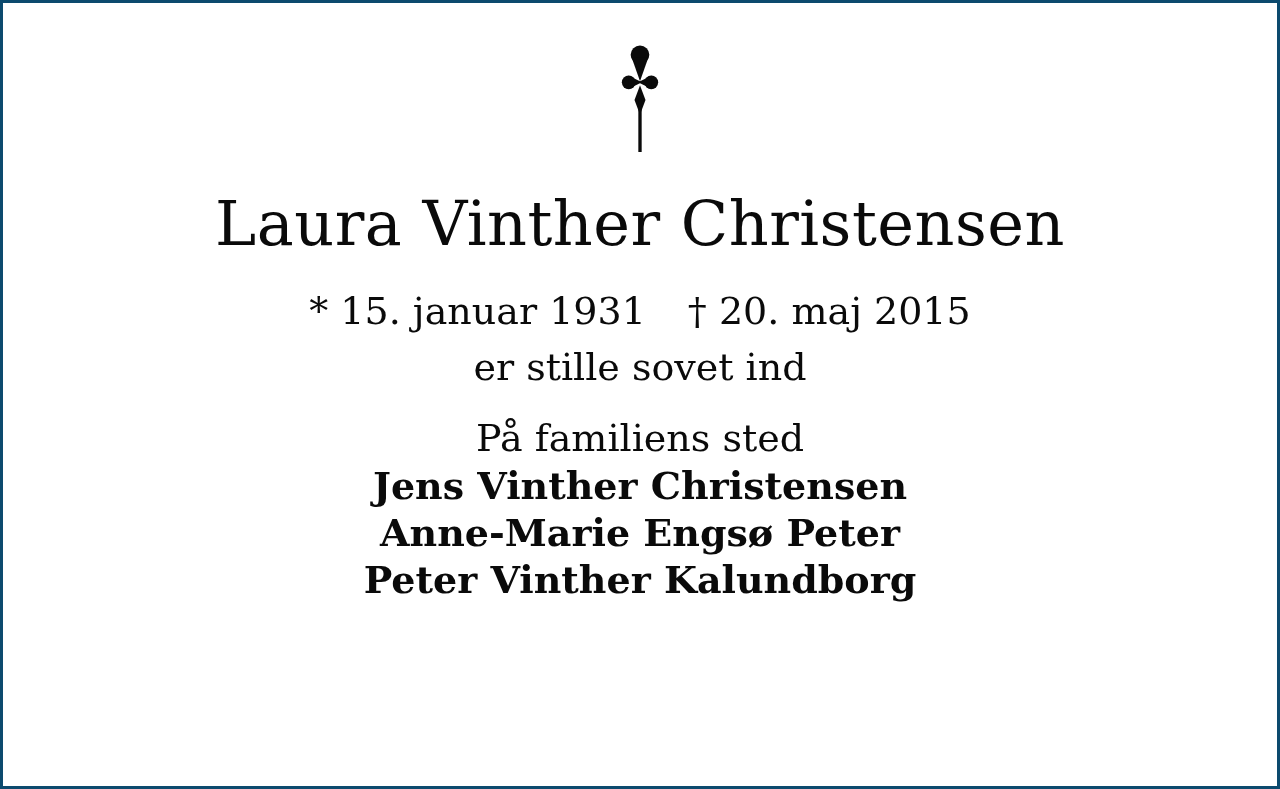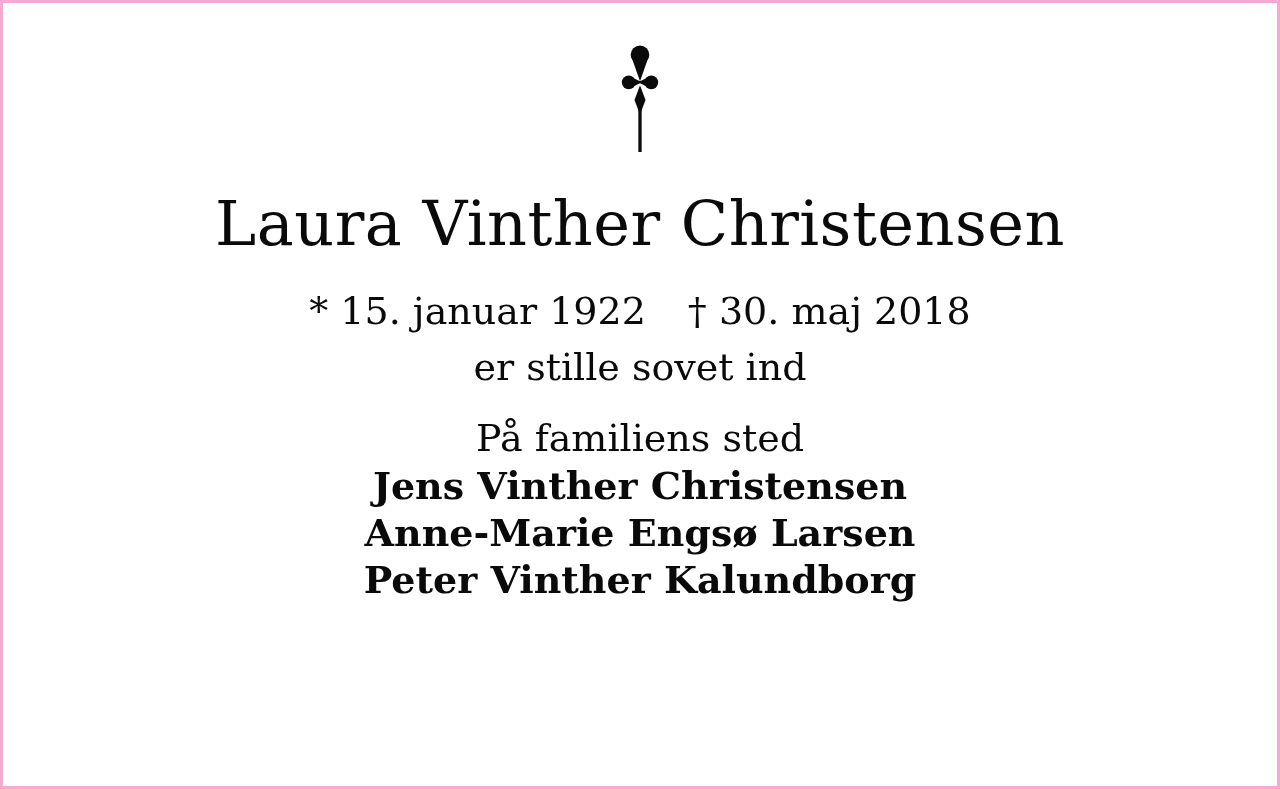--- a/index.html
+++ b/index.html
@@ -7,21 +7,21 @@
     padding: 0;
     width: 1280px;
     height: 789px;
     background: #ffffff;
     overflow: hidden;
   }
   .card {
     box-sizing: border-box;
     width: 1280px;
     height: 789px;
-    border: 3px solid #f9a8d4;
+    border: 3px solid #0c4a6e;
     background: #ffffff;
     color: #0a0a0a;
     font-family: "DejaVu Serif", "Liberation Serif", serif;
     display: flex;
     flex-direction: column;
     align-items: center;
     text-align: center;
   }
   .cross-wrap {
     margin-top: 39px;
@@ -83,28 +83,28 @@
         <path d="M19 44 L24.6 59 L19 74 L13.4 59 Z"></path>
 
         <rect x="17.3" y="58" width="3.4" height="54"></rect>
       </g>
     </svg>
   </div>
 
   <h1 class="name">Laura Vinther Christensen</h1>
 
   <div class="dates">
-    <span class="birth">* 15. januar 1922</span><span class="death">† 30. maj 2018</span>
+    <span class="birth">* 15. januar 1931</span><span class="death">† 20. maj 2015</span>
   </div>
 
   <div class="message">er stille sovet ind</div>
 
   <div class="family">
     <div class="intro">På familiens sted</div>
     <div class="member">Jens Vinther Christensen</div>
-    <div class="member">Anne-Marie Engsø Larsen</div>
+    <div class="member">Anne-Marie Engsø Peter</div>
     <div class="member">Peter Vinther Kalundborg</div>
   </div>
 
   <div class="ceremony">
   </div>
 
 </div>
 
 </body></html>

